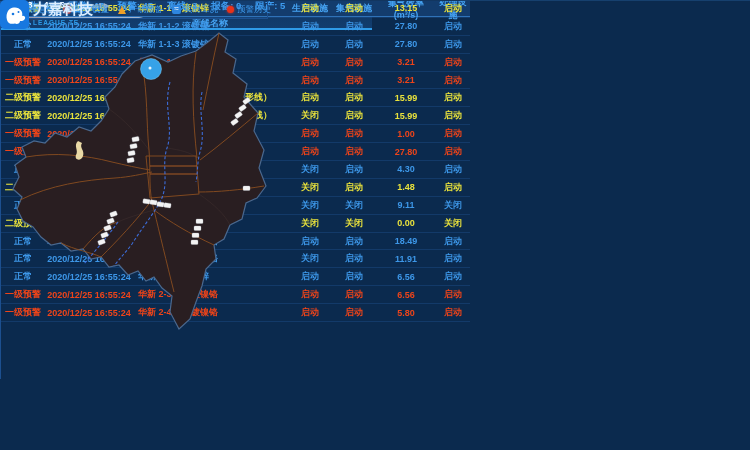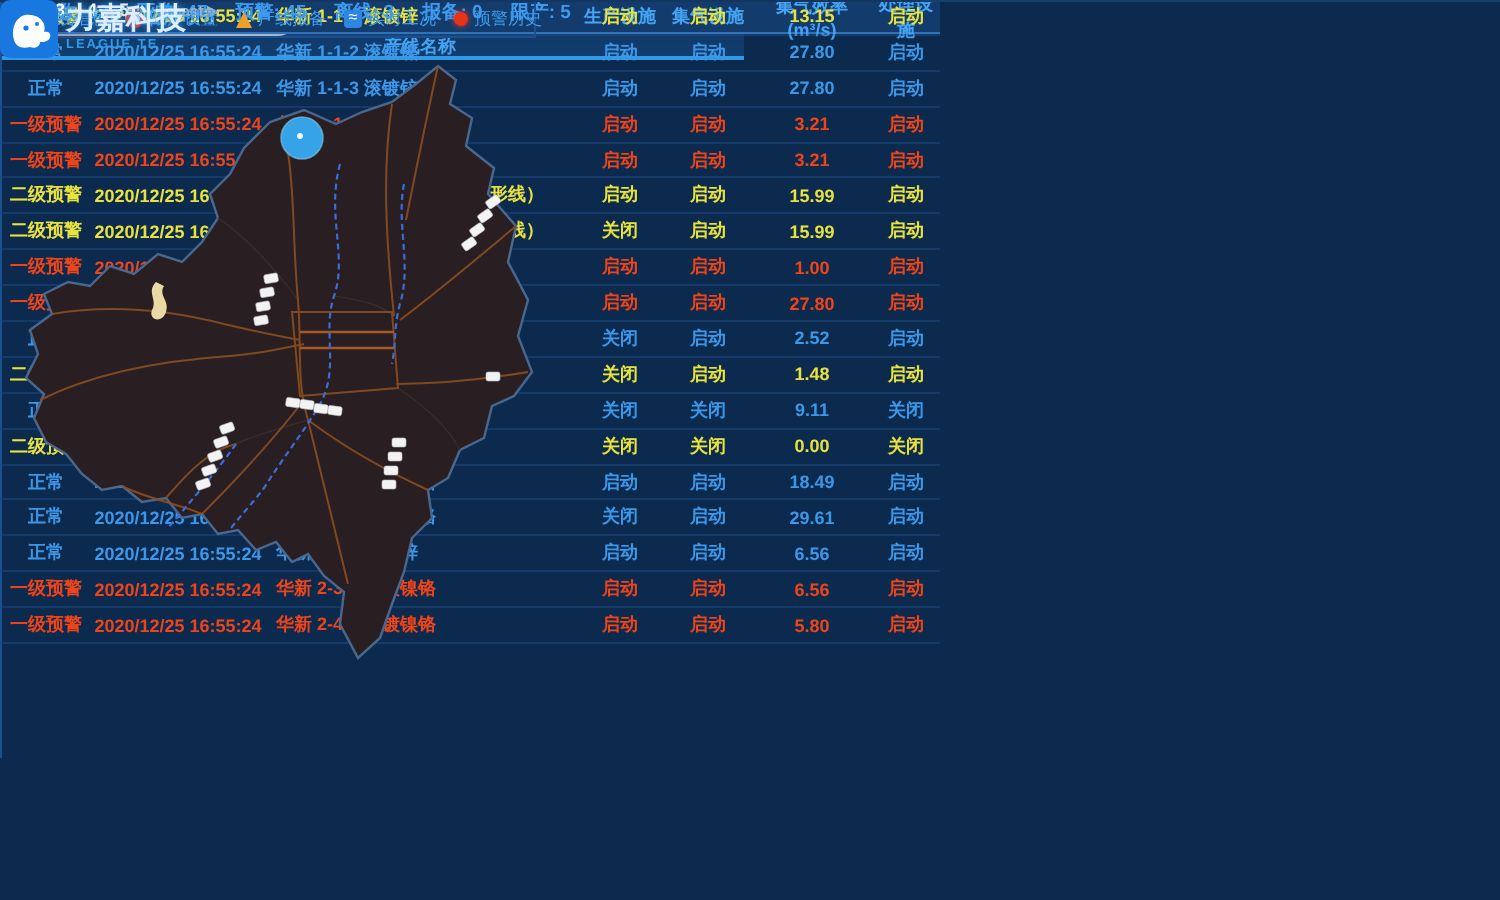--- a/index.html
+++ b/index.html
@@ -214,21 +214,21 @@
       <span class="cell c5">启动</span>
       <span class="cell c6">27.80</span>
       <span class="cell c7">启动</span>
     </div>
     <div class="trow normal">
       <span class="cell c1">正常</span>
       <span class="cell c2">2020/12/25 16:55:24</span>
       <span class="cell c3">华新 1-4-2 滚镀锌</span>
       <span class="cell c4">关闭</span>
       <span class="cell c5">启动</span>
-      <span class="cell c6">2.52</span>
+      <span class="cell c6">4.30</span>
       <span class="cell c7">启动</span>
     </div>
     <div class="trow warn2">
       <span class="cell c1">二级预警</span>
       <span class="cell c2">2020/12/25 16:55:04</span>
       <span class="cell c3">华新 1-4-3 滚镀锌</span>
       <span class="cell c4">关闭</span>
       <span class="cell c5">启动</span>
       <span class="cell c6">1.48</span>
       <span class="cell c7">启动</span>
@@ -259,21 +259,21 @@
       <span class="cell c5">启动</span>
       <span class="cell c6">18.49</span>
       <span class="cell c7">启动</span>
     </div>
     <div class="trow normal">
       <span class="cell c1">正常</span>
       <span class="cell c2">2020/12/25 16:55:04</span>
       <span class="cell c3">华新 2-2-2 滚镀镍铬</span>
       <span class="cell c4">关闭</span>
       <span class="cell c5">启动</span>
-      <span class="cell c6">29.61</span>
+      <span class="cell c6">11.91</span>
       <span class="cell c7">启动</span>
     </div>
     <div class="trow normal">
       <span class="cell c1">正常</span>
       <span class="cell c2">2020/12/25 16:55:24</span>
       <span class="cell c3">华新 2-3-1 挂镀锌</span>
       <span class="cell c4">启动</span>
       <span class="cell c5">启动</span>
       <span class="cell c6">6.56</span>
       <span class="cell c7">启动</span>

